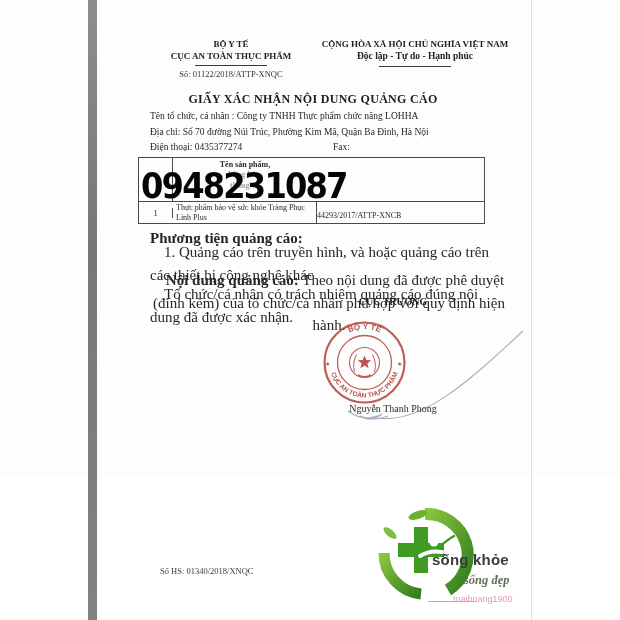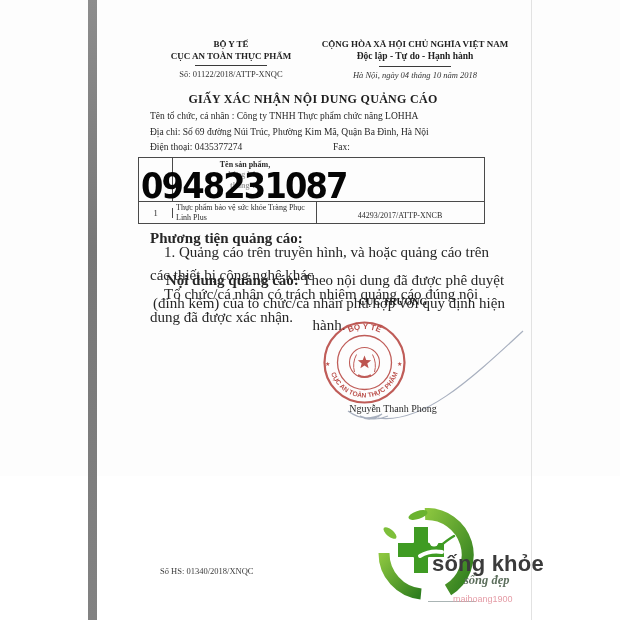--- a/index.html
+++ b/index.html
@@ -26,35 +26,35 @@
   .t-cell{border-right:1px solid #4a4a4a;box-sizing:border-box;overflow:hidden;}
   .t-cell:last-child{border-right:none;}
   .t-hdr{border-bottom:1px solid #4a4a4a;height:43px;}
   .c1{width:34px;}.c2{width:144px;}.c3{width:166px;}
   .col2-hdr{text-align:center;font-weight:bold;font-size:8px;line-height:1.3;padding-top:2px;}
   .col2-hdr .ghost{opacity:.45;}
   .col3-hdr{text-align:center;font-weight:bold;font-size:7.6px;line-height:1.38;padding:2px 1px 0 1px;color:#1d1d1d;}
   .t-body{height:21px;align-items:center;}
   .cell-stt{text-align:center;font-size:8.5px;}
   .cell-prod{font-size:8px;line-height:1.25;padding:1px 3px;}
-  .cell-cert{text-align:center;font-size:8px;}
+  .cell-cert{text-align:left;font-size:8px;}
   
   .phone-wm{left:141px;top:166px;font-family:"DejaVu Sans","Liberation Sans",sans-serif;
             font-weight:bold;font-size:35px;letter-spacing:-2px;color:#050505;
             transform:scaleX(.92);transform-origin:left top;z-index:5;}
   
   .para{left:150px;width:358px;font-size:15px;line-height:1.5;color:#262626;}
   .bold{font-weight:bold;}
   .indent{text-indent:14px;}
   .sign-title{left:313px;top:296px;width:160px;text-align:center;font-weight:bold;font-size:10px;color:#1d1d1d;}
   .sign-name{left:313px;top:403px;width:160px;text-align:center;font-size:10px;color:#2b2b2b;}
   .footer-ref{left:160px;top:566px;font-size:8.5px;color:#3a3a3a;}
   
   .logo-main{left:432px;top:551px;font-family:"Liberation Sans","DejaVu Sans",sans-serif;
-             font-weight:bold;font-size:22px;color:#3b3b3b;letter-spacing:.2px;}
+             font-weight:bold;font-size:15px;color:#3b3b3b;letter-spacing:.2px;}
   .logo-sub{left:464px;top:573px;font-family:"Liberation Serif",serif;font-style:italic;
             font-weight:bold;font-size:12.5px;color:#5c6e5c;}
   .site-wm{left:453px;top:594px;font-family:"Liberation Sans",sans-serif;font-size:9px;color:#e59ca6;}
   .site-wm-line{left:428px;top:601px;width:48px;height:1px;background:#aab4b4;}
 </style>
 </head>
 <body>
 
 <div class="canvas">
 
@@ -63,29 +63,28 @@
 
   <div class="abs hdr-block" style="left:150px;top:38px;width:162px;">
     <div class="hdr-bold">BỘ Y TẾ</div>
     <div class="hdr-bold">CỤC AN TOÀN THỰC PHẨM</div>
     <div class="hdr-rule"></div>
     <div class="hdr-ref">Số: 01122/2018/ATTP-XNQC</div>
   </div>
 
   <div class="abs hdr-block" style="left:312px;top:38px;width:206px;">
     <div class="hdr-bold">CỘNG HÒA XÃ HỘI CHỦ NGHĨA VIỆT NAM</div>
-    <div class="hdr-bold2">Độc lập - Tự do - Hạnh hành</div>
+    <div class="hdr-bold2">Độc lập - Tự do - Hạnh phúc</div>
     <div class="hdr-rule"></div>
-    <div class="hdr-date">Hà Nội, ngày 04 tháng 10 năm 2018</div>
   </div>
 
   <div class="abs doc-title">GIẤY XÁC NHẬN NỘI DUNG QUẢNG CÁO</div>
 
   <div class="abs info-line" style="top:111px;">Tên tổ chức, cá nhân : Công ty TNHH Thực phẩm chức năng LOHHA</div>
-  <div class="abs info-line" style="top:127px;">Địa chỉ: Số 69 đường Núi Trúc, Phường Kim Mã, Quận Ba Đình, Hà Nội</div>
+  <div class="abs info-line" style="top:127px;">Địa chỉ: Số 70 đường Núi Trúc, Phường Kim Mã, Quận Ba Đình, Hà Nội</div>
   <div class="abs info-line" style="top:142px;">Điện thoại: 0435377274</div>
   <div class="abs info-line" style="left:333px;top:142px;">Fax:</div>
 
   <div class="abs cert-table">
     <div class="t-row t-hdr">
       <div class="t-cell c1"></div>
       <div class="t-cell c2 col2-hdr">
         <div>Tên sản phẩm,</div>
         <div class="ghost">hàng hóa,</div>
         <div class="ghost">tháng vụ</div>

